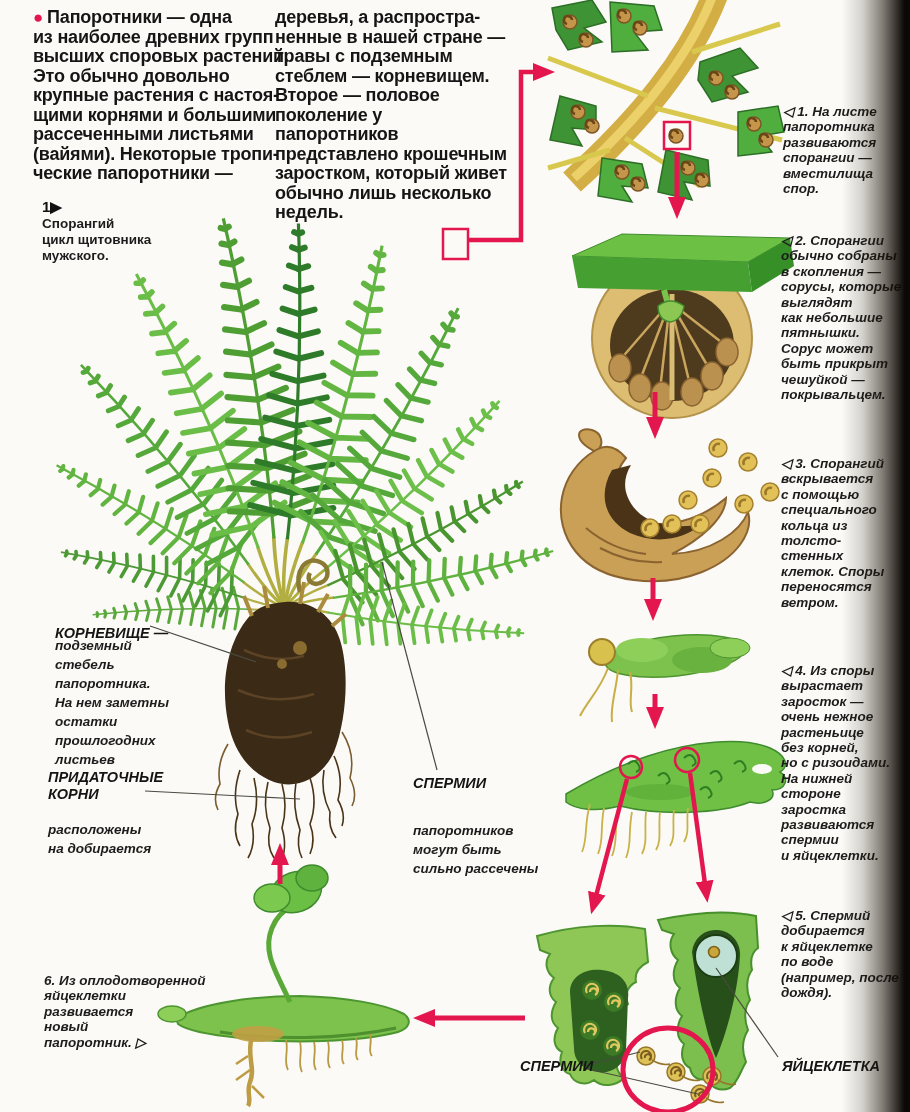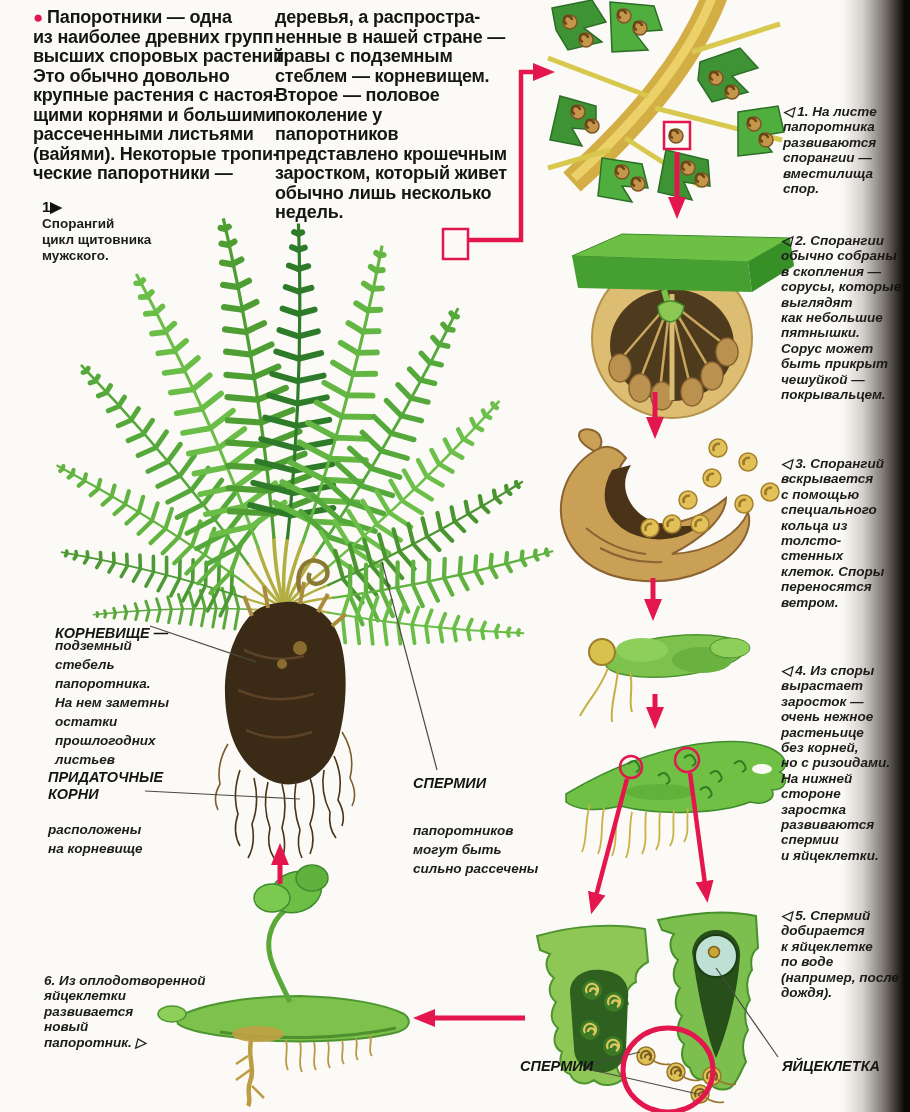--- a/index.html
+++ b/index.html
@@ -379,21 +379,21 @@
 стебель
 папоротника.
 На нем заметны
 остатки
 прошлогодних
 листьев</div>
 
 <div class="abs lbl-title" style="left:48px;top:769px;">ПРИДАТОЧНЫЕ
 КОРНИ</div>
 <div class="abs lbl-body" style="left:48px;top:820px;width:130px;">расположены
-на корневище</div>
+на добирается</div>
 
 <div class="abs lbl-title" style="left:413px;top:775px;">СПЕРМИИ</div>
 <div class="abs lbl-body" style="left:413px;top:793px;width:150px;margin-top:28px;">папоротников
 могут быть
 сильно рассечены</div>
 
 <div class="abs lbl-title" style="left:520px;top:1058px;">СПЕРМИИ</div>
 <div class="abs lbl-title" style="left:782px;top:1058px;">ЯЙЦЕКЛЕТКА</div>
 
 <div id="edge-shadow"></div>

